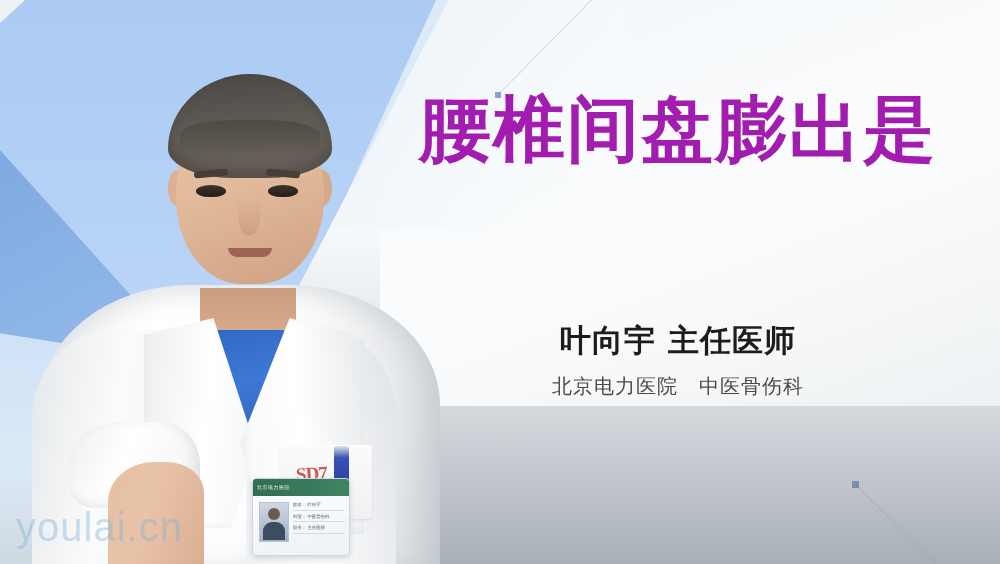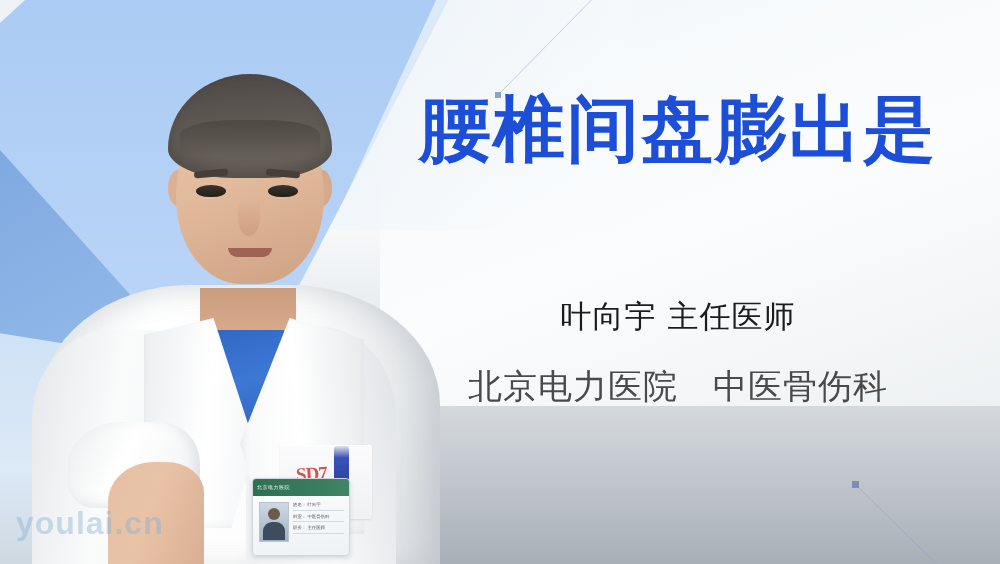--- a/index.html
+++ b/index.html
@@ -331,60 +331,60 @@
     left: 382px;
     top: 82px;
     width: 592px;
     text-align: center;
   }
   .title-line {
     font-family: "DejaVu Sans", "Liberation Sans", sans-serif;
     font-weight: 700;
     font-size: 72px;
     line-height: 94px;
-    color: #1d4ed8;
+    color: #a21caf;
     letter-spacing: 2px;
     white-space: nowrap;
   }
   .doctor-name {
     position: absolute;
     left: 382px;
-    top: 296px;
+    top: 320px;
     width: 592px;
     text-align: center;
     font-family: "DejaVu Sans", "Liberation Sans", sans-serif;
-    font-weight: 400;
+    font-weight: 700;
     font-size: 31px;
     line-height: 40px;
     color: #1c1c1c;
     letter-spacing: 1px;
     white-space: nowrap;
   }
   .doctor-affil {
     position: absolute;
     left: 382px;
     top: 368px;
     width: 592px;
     text-align: center;
     font-family: "DejaVu Sans", "Liberation Sans", sans-serif;
     font-weight: 400;
-    font-size: 34px;
+    font-size: 20px;
     line-height: 36px;
     color: #4a4a4a;
     letter-spacing: 1px;
     white-space: nowrap;
   }
 
   
   .watermark {
     position: absolute;
     left: 16px;
     top: 505px;
-    font-size: 32px;
-    font-weight: 700;
+    font-size: 40px;
+    font-weight: 400;
     color: rgba(126,176,214,.40);
     letter-spacing: 1px;
     font-family: "Liberation Sans", sans-serif;
     user-select: none;
   }
 </style>
 </head>
 <body>
 
 <div id="stage">

